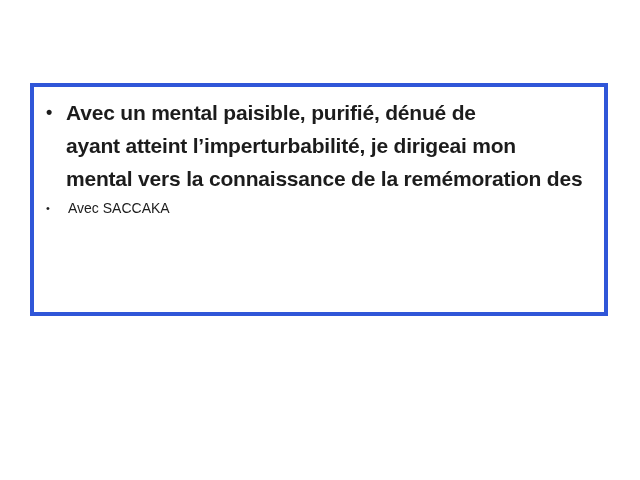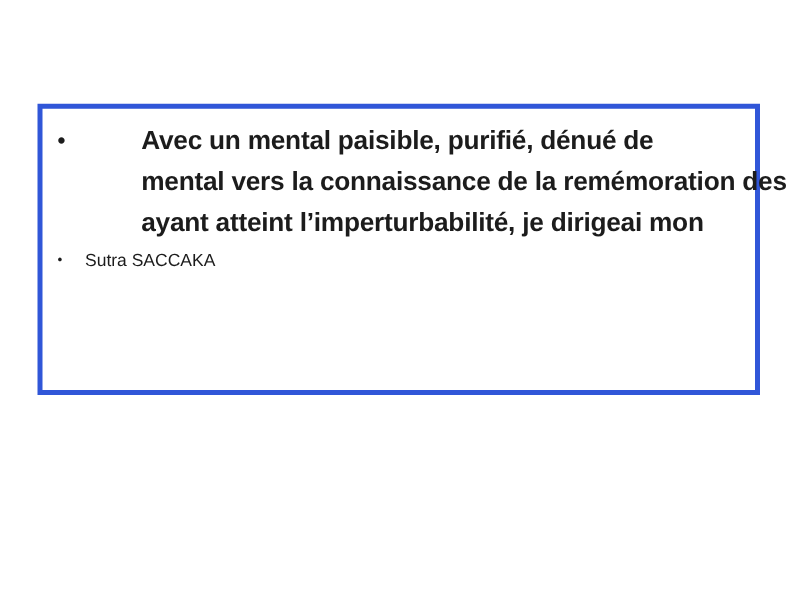--- a/index.html
+++ b/index.html
@@ -41,21 +41,20 @@
     flex: 0 0 20px;
     font-size: 18px;
     line-height: 33px;
   }
   .bullet-item .lines {
     flex: 1 1 auto;
     min-width: 0;
   }
   .bullet-item.large .lines .text-line {
     white-space: nowrap;
-    margin-left: 47px;
   }
   .bullet-item.small {
     margin-top: 3px;
     font-size: 14px;
     font-weight: 400;
     line-height: 20px;
     letter-spacing: 0;
   }
   .bullet-item.small .marker {
     flex: 0 0 22px;
@@ -66,26 +65,26 @@
 </head>
 <body>
 
 <div class="slide" style="background: rgb(255, 255, 255);">
   <div class="textbox" style="border-color: rgb(48, 86, 216); color: rgb(28, 28, 28);">
 
     <div class="bullet-item large">
       <span class="marker">•</span>
       <div class="lines">
         <div class="text-line">Avec un mental paisible, purifié, dénué de</div>
+        <div class="text-line">ayant atteint l’imperturbabilité, je dirigeai mon</div>
         <div class="text-line">mental vers la connaissance de la remémoration des</div>
-        <div class="text-line">ayant atteint l’imperturbabilité, je dirigeai mon</div>
       </div>
     </div>
 
     <div class="bullet-item small">
       <span class="marker">•</span>
       <div class="lines">
-        <div class="text-line">Sutra SACCAKA</div>
+        <div class="text-line">Avec SACCAKA</div>
       </div>
     </div>
 
   </div>
 </div>
 
 </body></html>

